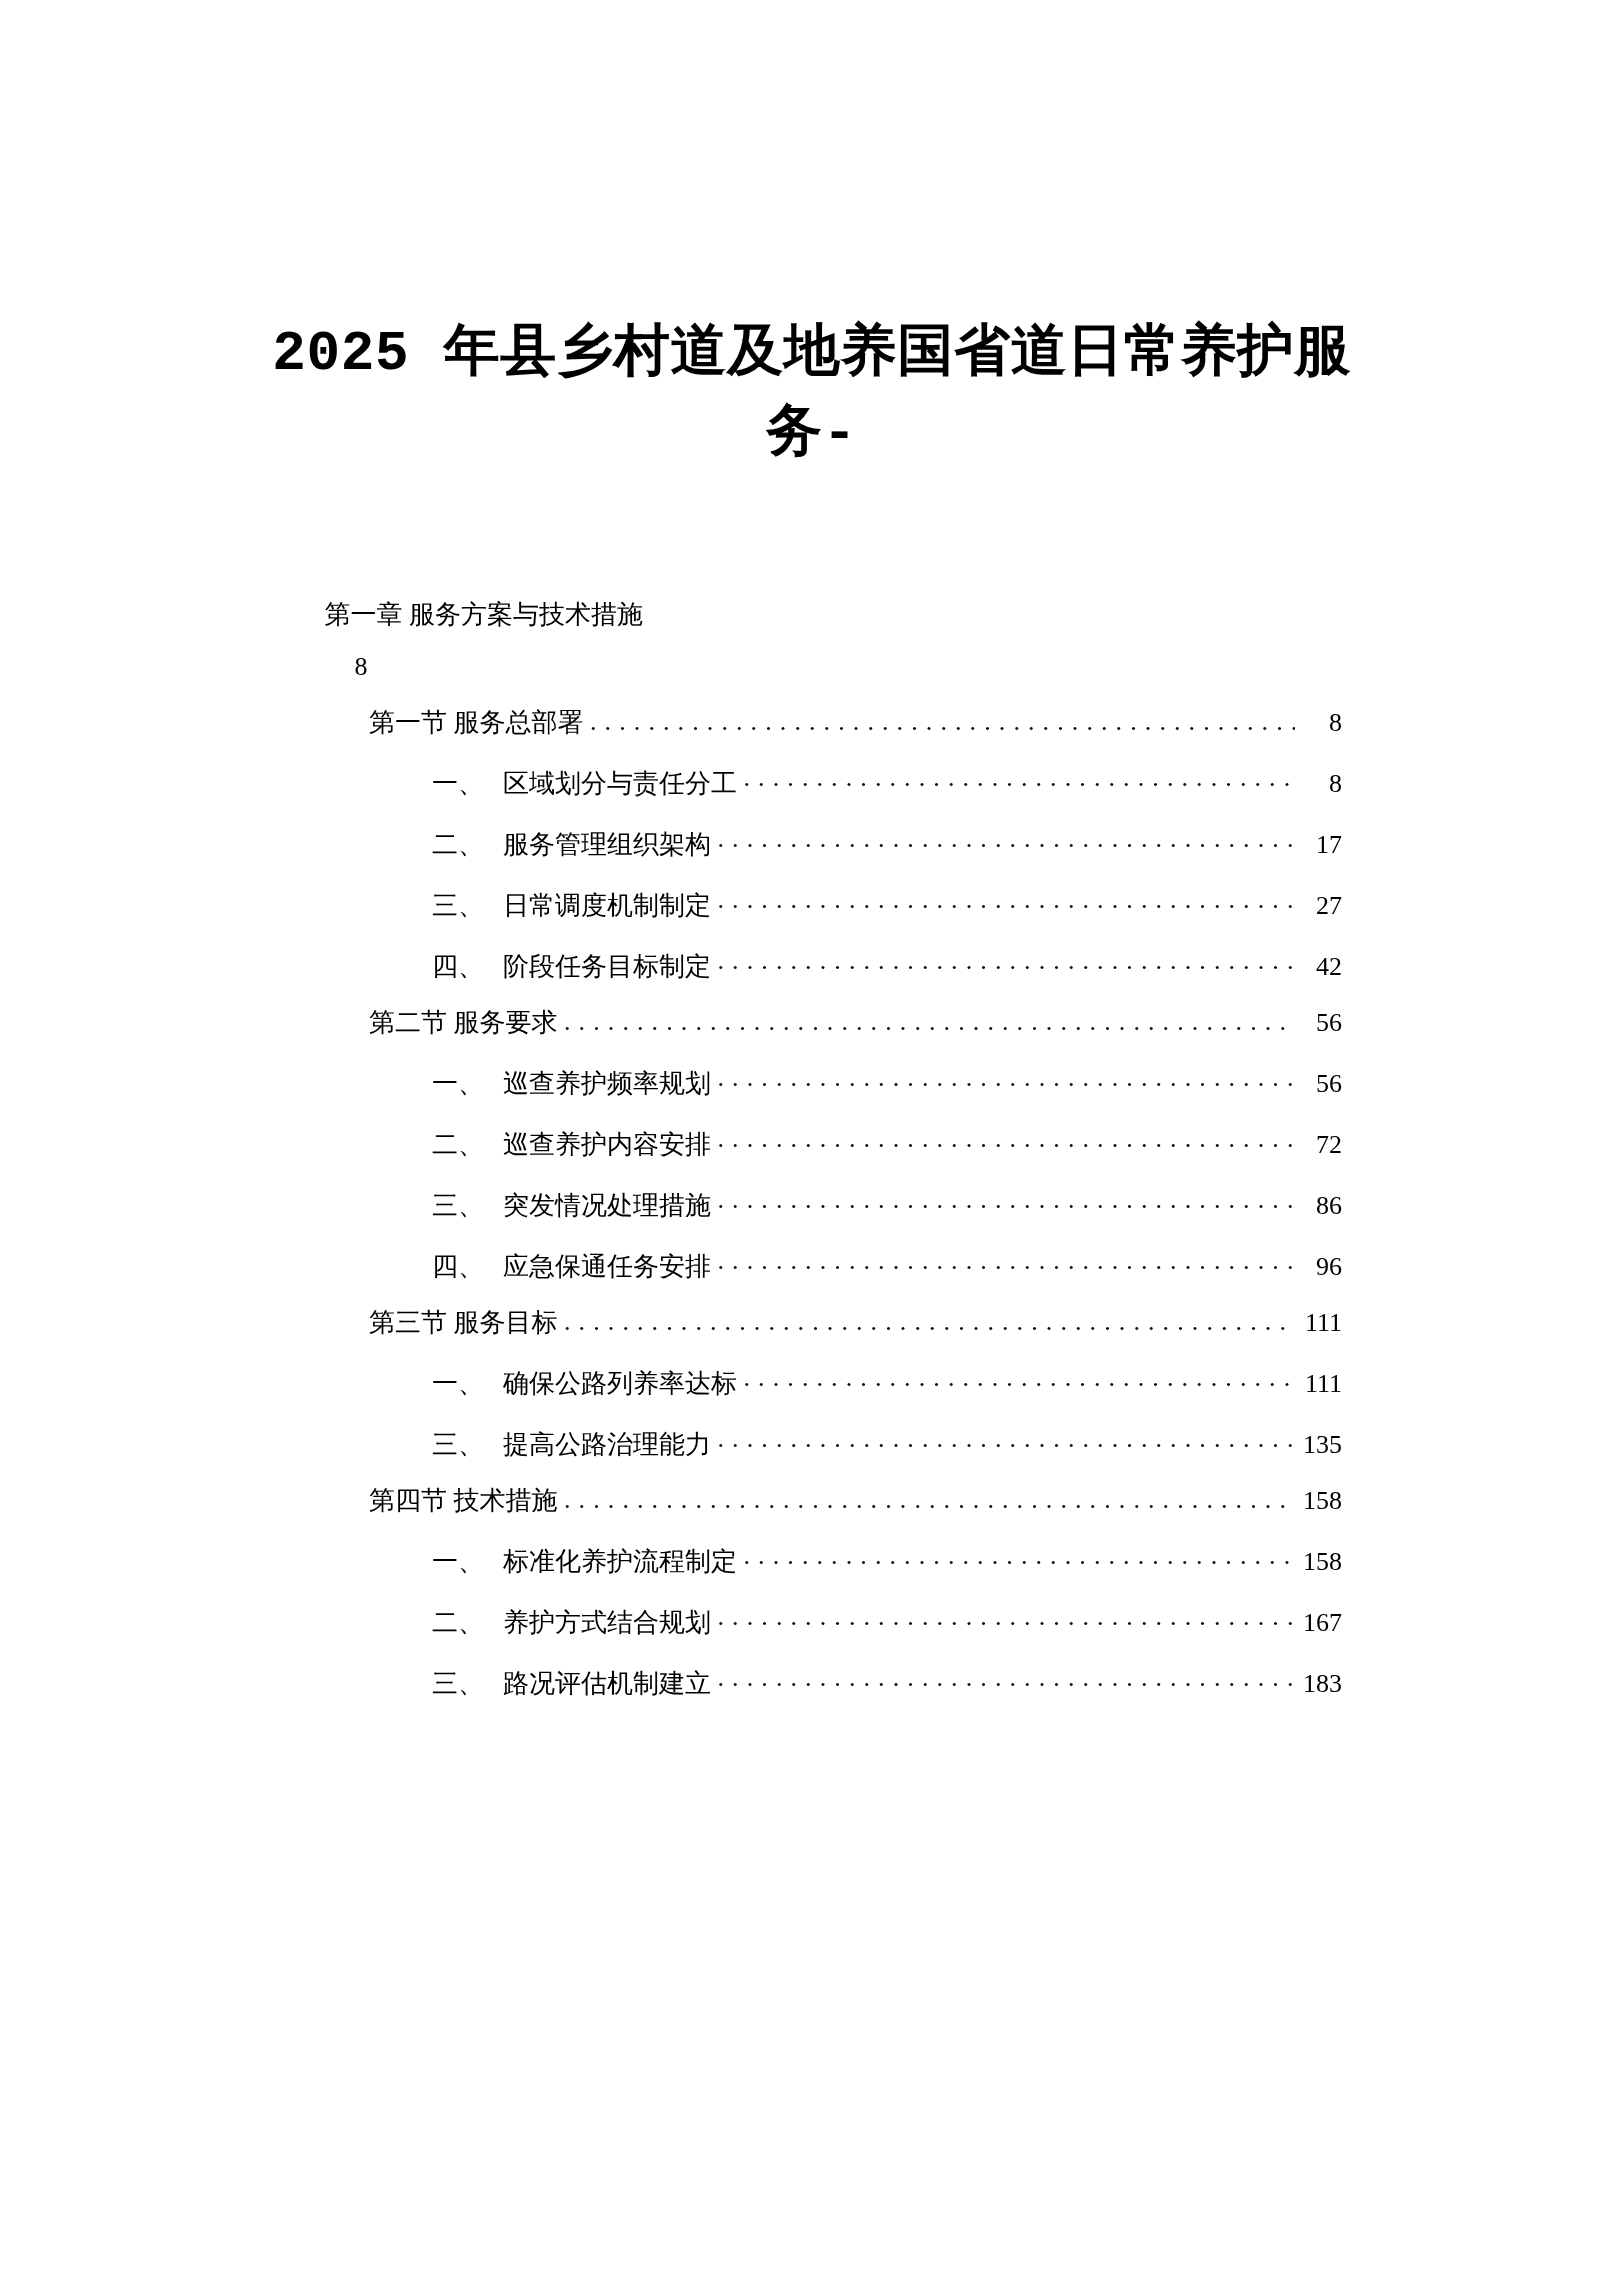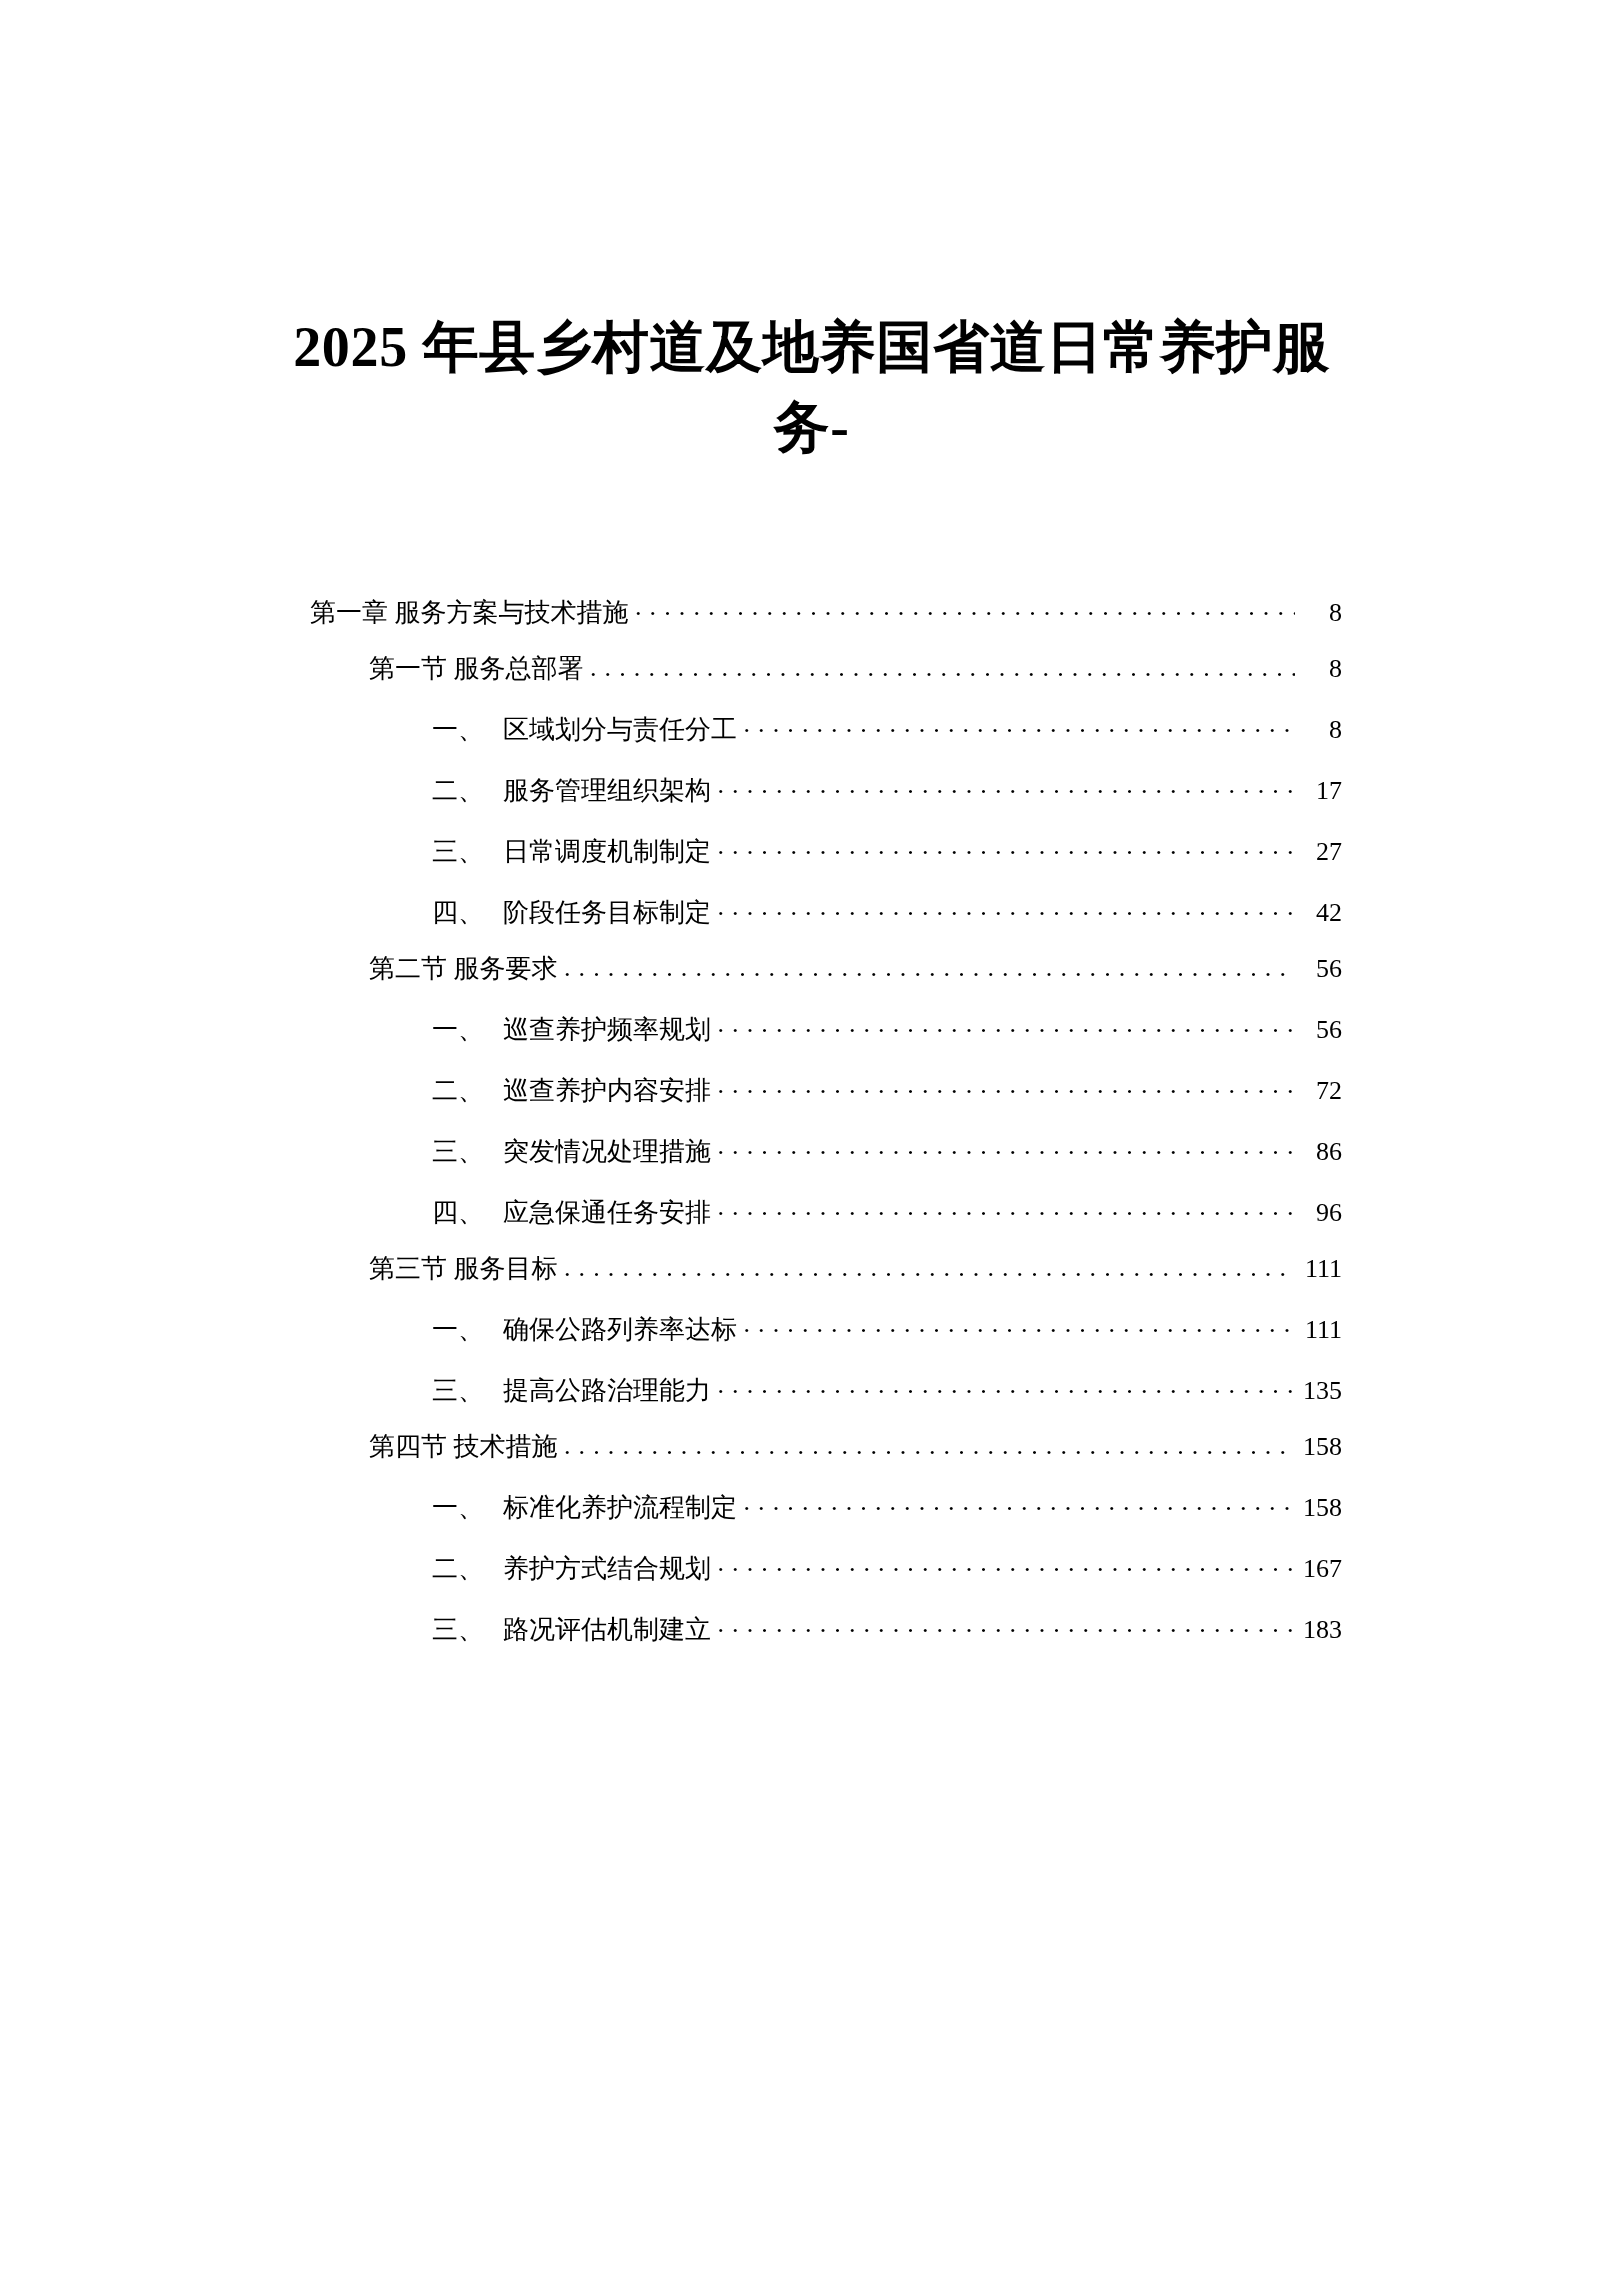--- a/index.html
+++ b/index.html
@@ -14,28 +14,28 @@
   .page {
     width: 1623px;
     height: 2295px;
     background: #ffffff;
     position: relative;
     box-sizing: border-box;
     padding: 0;
     overflow: hidden;
   }
   .doc-title {
-    margin: 0;
+    margin: 7px;
     padding: 0 236px;
     padding-top: 308px;
     text-align: center;
     font-size: 56px;
     line-height: 1.42;
     font-weight: bold;
-    font-family: Liberation Serif, serif;
+    font-family: Liberation Mono, monospace;
     letter-spacing: 0.7px;
   }
   .toc {
     margin-top: 128px;
     padding: 0 281px 0 306px;
   }
   .toc-entry {
     display: flex;
     align-items: baseline;
     font-size: 26px;
@@ -61,21 +61,21 @@
     letter-spacing: 0.8px;
     font-size: 26px;
     white-space: nowrap;
   }
   .toc-entry .page-num {
     flex: 0 0 auto;
     text-align: right;
     min-width: 43px;
   }
   
-  .lvl-1 { margin-left: 4px; }
+  .lvl-1 { margin-left: 12px; flex-direction: column; }
   .lvl-2 { margin-left: 63px; align-items: flex-end; }
   .lvl-3 { margin-left: 126px; }
   .lvl-3 .label .num-part {
     display: inline-block;
     min-width: 71px;
   }
 </style>
 </head>
 <body>
 

